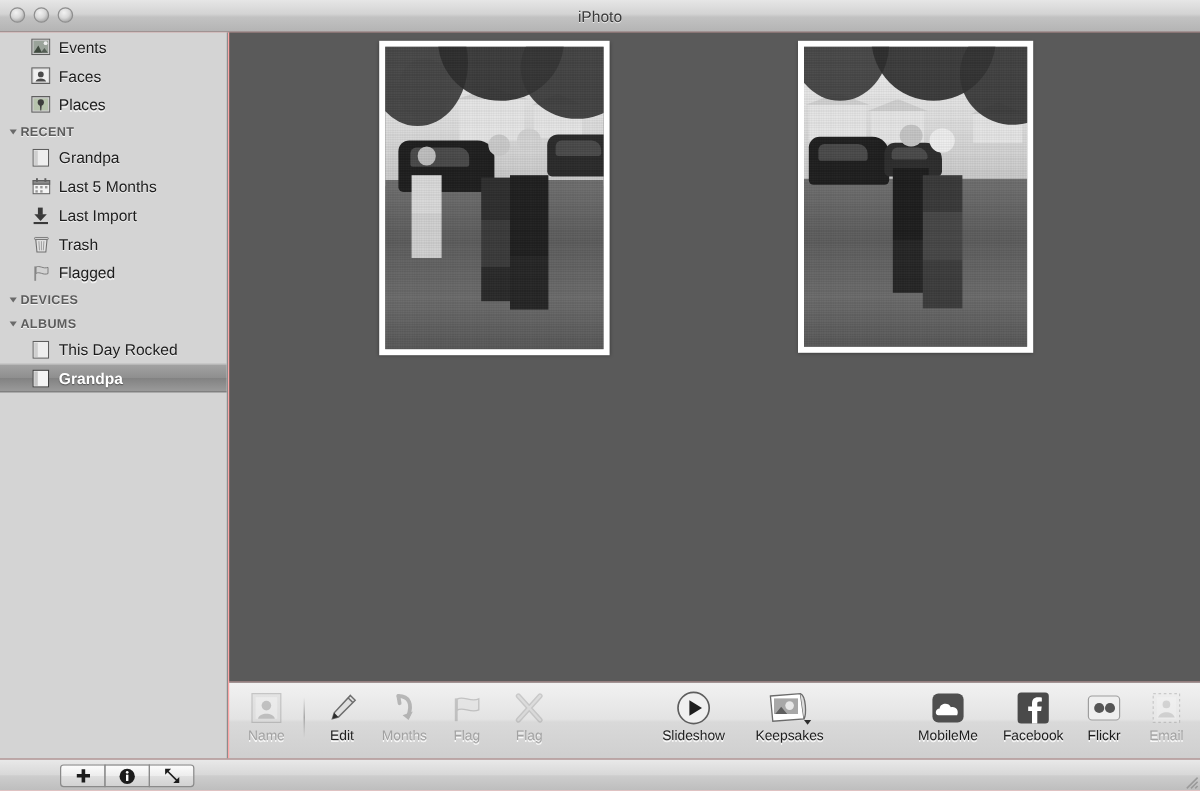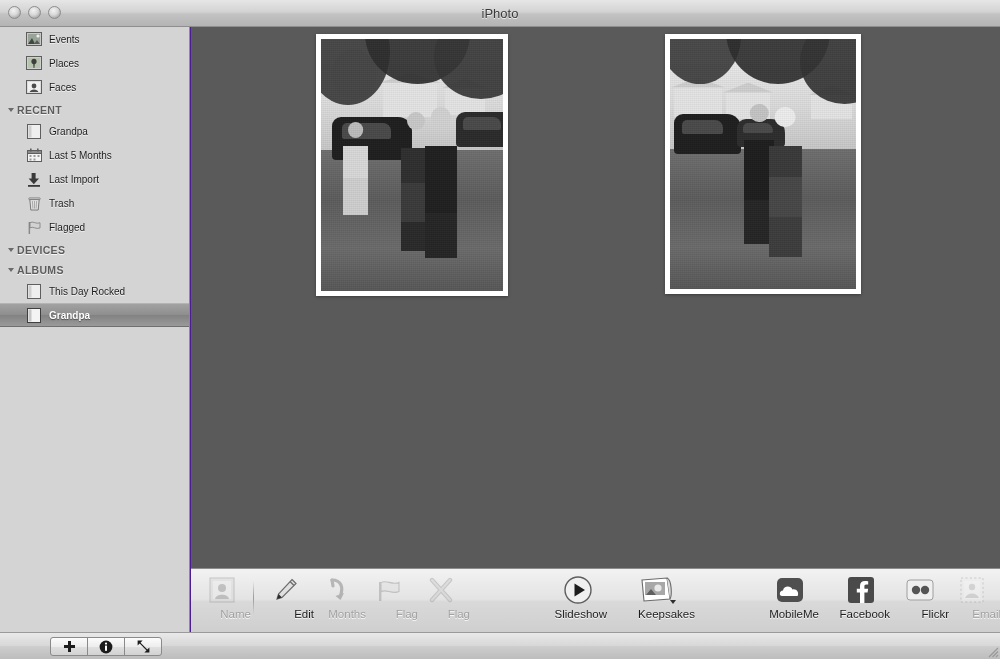--- a/index.html
+++ b/index.html
@@ -8,21 +8,21 @@
   }
   body {
     font-family: "Liberation Sans", sans-serif;
     -webkit-font-smoothing: antialiased;
   }
   .window {
     position: relative;
     width: 1000px;
     height: 659px;
     overflow: hidden;
-    background: #4c1d95;
+    background: #fca5a5;
     box-sizing: border-box;
   }
 
   
   .titlebar {
     position: absolute;
     left: 0; top: 0;
     width: 1000px; height: 27px;
     background: linear-gradient(to bottom, #e6e6e6 0%, #d3d3d3 45%, #c2c2c2 55%, #b4b4b4 100%);
     border-bottom: 1px solid #8e8e8e;
@@ -81,21 +81,21 @@
     transform: rotate(90deg);
     margin-right: 1px;
   }
   .sb-tri.hidden { visibility: hidden; }
   .sb-row {
     display: flex;
     align-items: center;
     gap: 7px;
     height: 24px;
     padding-left: 26px;
-    font-size: 10px;
+    font-size: 13px;
     color: #1c1c1c;
     text-shadow: 0 1px 0 rgba(255,255,255,0.7);
     box-sizing: border-box;
   }
   .sb-row.selected {
     background: linear-gradient(to bottom, #a2a2a2 0%, #8e8e8e 50%, #828282 51%, #9a9a9a 100%);
     color: #ffffff;
     font-weight: bold;
     text-shadow: 0 1px 1px rgba(0,0,0,0.45);
     border-top: 1px solid #b4b4b4;
@@ -165,21 +165,21 @@
     left: 191px; top: 568px;
     width: 809px; height: 64px;
     background: linear-gradient(to bottom, #f2f2f2 0%, #e3e3e3 48%, #d9d9d9 52%, #cfcfcf 100%);
     border-top: 1px solid #8d8d8d;
     box-sizing: border-box;
   }
   .tool {
     position: absolute;
     top: 6px;
     width: 58px;
-    text-align: right;
+    text-align: center;
     user-select: none;
   }
   .tool .ticon {
     height: 30px;
     display: flex;
     align-items: center;
     justify-content: center;
   }
   .tool .tlabel {
     font-size: 11.5px;
@@ -244,38 +244,38 @@
           <path d="M2 12 L6 6 L9 12 Z" fill="#3f4a3f"></path>
           <path d="M8 12 L11 8 L14 12 Z" fill="#555e55"></path>
           <circle cx="12" cy="4" r="1.6" fill="#efefef"></circle>
         </svg>
       </span>
       <span>Events</span>
     </div>
     <div class="sb-row">
       <span class="sb-icon">
         <svg width="16" height="14" viewBox="0 0 16 14">
+          <rect x="0.5" y="0.5" width="15" height="13" fill="#dcdcdc" stroke="#5e5e5e"></rect>
+          <rect x="2" y="2" width="12" height="10" fill="#f0f0f0"></rect>
+          <circle cx="8" cy="6" r="2.4" fill="#4c4c4c"></circle>
+          <path d="M3.6 12 C4.4 8.6, 11.6 8.6, 12.4 12 Z" fill="#4c4c4c"></path>
+        </svg>
+      </span>
+      <span>Faces</span>
+    </div>
+    <div class="sb-row">
+      <span class="sb-icon">
+        <svg width="16" height="14" viewBox="0 0 16 14">
           <rect x="0.5" y="0.5" width="15" height="13" fill="#cfcfcf" stroke="#5e5e5e"></rect>
           <rect x="2" y="2" width="12" height="10" fill="#b7c4ad"></rect>
           <circle cx="8" cy="5.4" r="2.6" fill="#3e3e3e"></circle>
           <path d="M7.2 7.4 L8.8 7.4 L8.4 12 L7.6 12 Z" fill="#3e3e3e"></path>
         </svg>
       </span>
       <span>Places</span>
-    </div>
-    <div class="sb-row">
-      <span class="sb-icon">
-        <svg width="16" height="14" viewBox="0 0 16 14">
-          <rect x="0.5" y="0.5" width="15" height="13" fill="#dcdcdc" stroke="#5e5e5e"></rect>
-          <rect x="2" y="2" width="12" height="10" fill="#f0f0f0"></rect>
-          <circle cx="8" cy="6" r="2.4" fill="#4c4c4c"></circle>
-          <path d="M3.6 12 C4.4 8.6, 11.6 8.6, 12.4 12 Z" fill="#4c4c4c"></path>
-        </svg>
-      </span>
-      <span>Faces</span>
     </div>
 
     <div class="sb-header">
       <span class="sb-tri"></span>
       <span>RECENT</span>
     </div>
     <div class="sb-row">
       <span class="sb-icon">
         <svg width="14" height="15" viewBox="0 0 14 15">
           <rect x="0.5" y="0.5" width="13" height="14" fill="#eeeeee" stroke="#5e5e5e"></rect>

